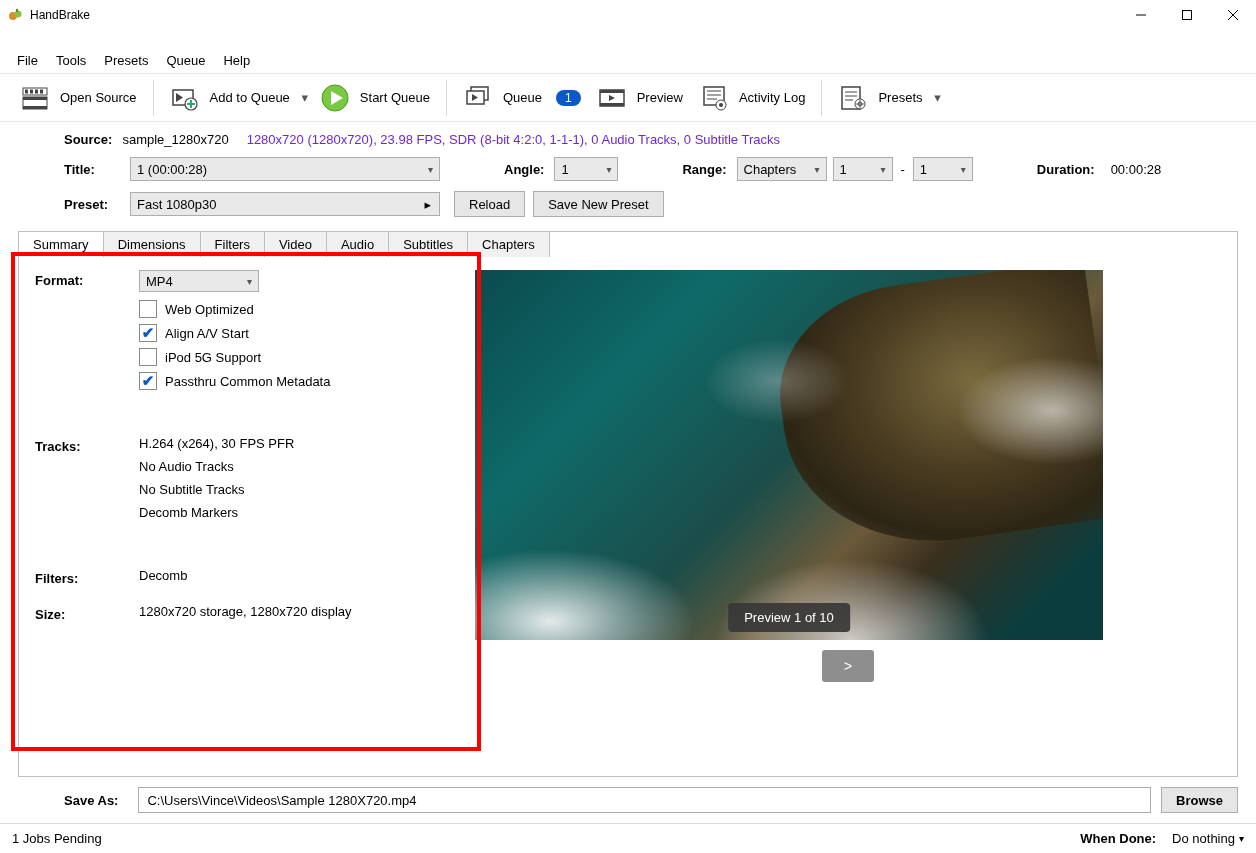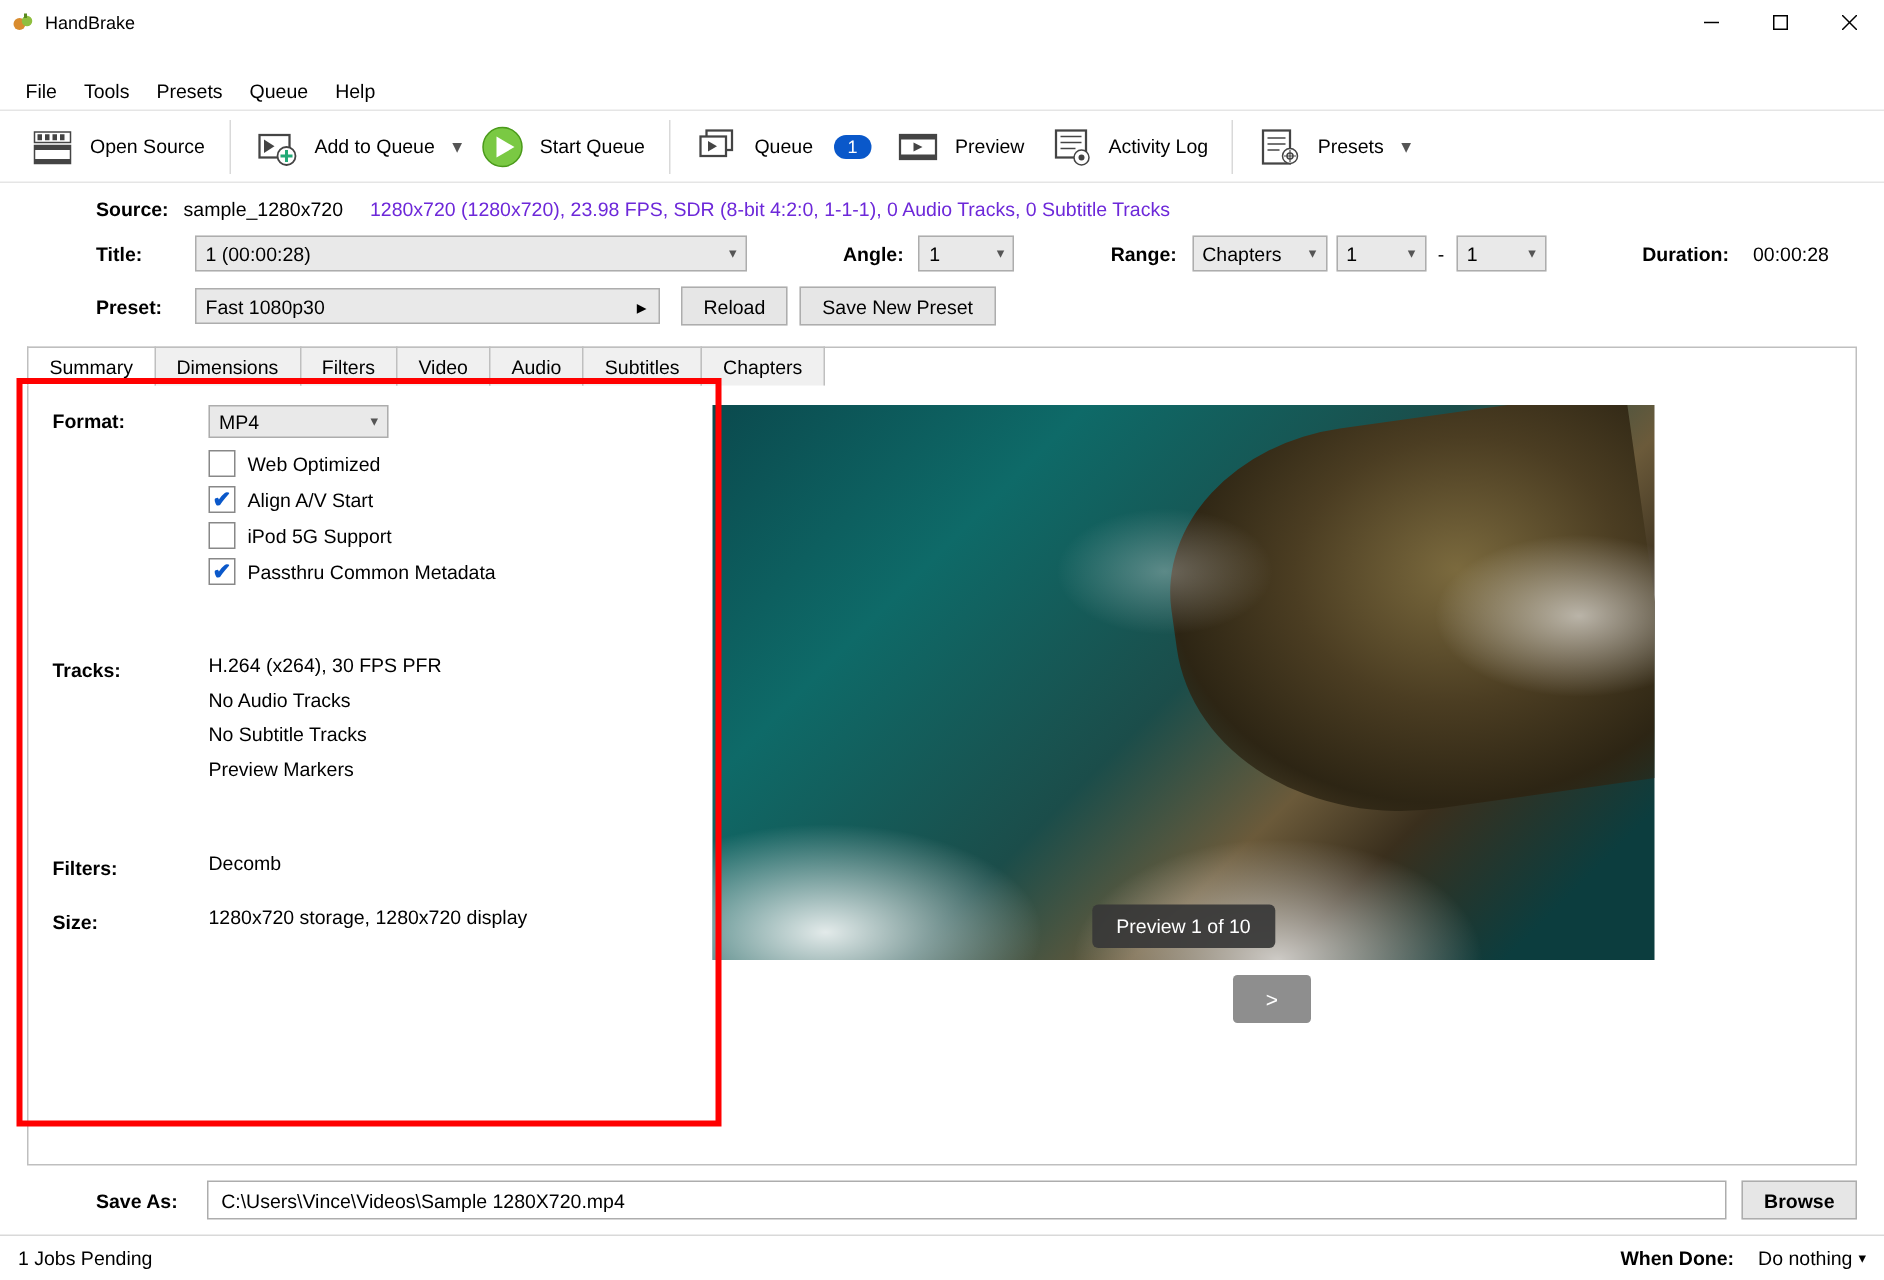--- a/index.html
+++ b/index.html
@@ -32,21 +32,21 @@
 .content { flex: 1; padding: 10px 18px 0 18px; display: flex; flex-direction: column; }
 .row { display: flex; align-items: center; margin-bottom: 10px; }
 .lbl { font-weight: 700; margin-right: 10px; margin-left: 46px; }
 .lbl-w { width: 56px; }
 .src-name { margin-right: 18px; }
 .src-details { color: #6d28d9; }
 
 select, .combo { height: 24px; border: 1px solid #adadad; background: #e9e9e9; padding: 0 6px; font-size: 13px; font-family: inherit; }
 .combo { display: flex; align-items: center; justify-content: space-between; }
 .combo .arrow { color: #555; font-size: 10px; margin-left: 6px; }
-.title-combo { width: 368px; }
+.title-combo { width: 310px; }
 .angle-combo { width: 64px; }
 .range-combo { width: 90px; }
 .num-combo { width: 60px; }
 .preset-combo { width: 310px; position: relative; }
 .preset-arrow { position: absolute; right: 8px; }
 .btn { height: 26px; border: 1px solid #adadad; background: #e6e6e6; padding: 0 14px; font-size: 13px; font-family: inherit; cursor: default; }
 .range-dash { margin: 0 8px; }
 .gap { width: 18px; }
 
 
@@ -332,21 +332,21 @@
                 </div>
             </div>
           </div>
         </div>
         <div class="form-row sect">
           <div class="form-lbl">Tracks:</div>
           <div class="form-val track-list">
             <div>H.264 (x264), 30 FPS PFR</div>
             <div>No Audio Tracks</div>
             <div>No Subtitle Tracks</div>
-            <div>Preview Markers</div>
+            <div>Decomb Markers</div>
           </div>
         </div>
         <div class="form-row sect">
           <div class="form-lbl">Filters:</div>
           <div class="form-val"><span>Decomb</span></div>
         </div>
         <div class="form-row" style="margin-top:18px">
           <div class="form-lbl">Size:</div>
           <div class="form-val"><span>1280x720 storage, 1280x720 display</span></div>
         </div>

